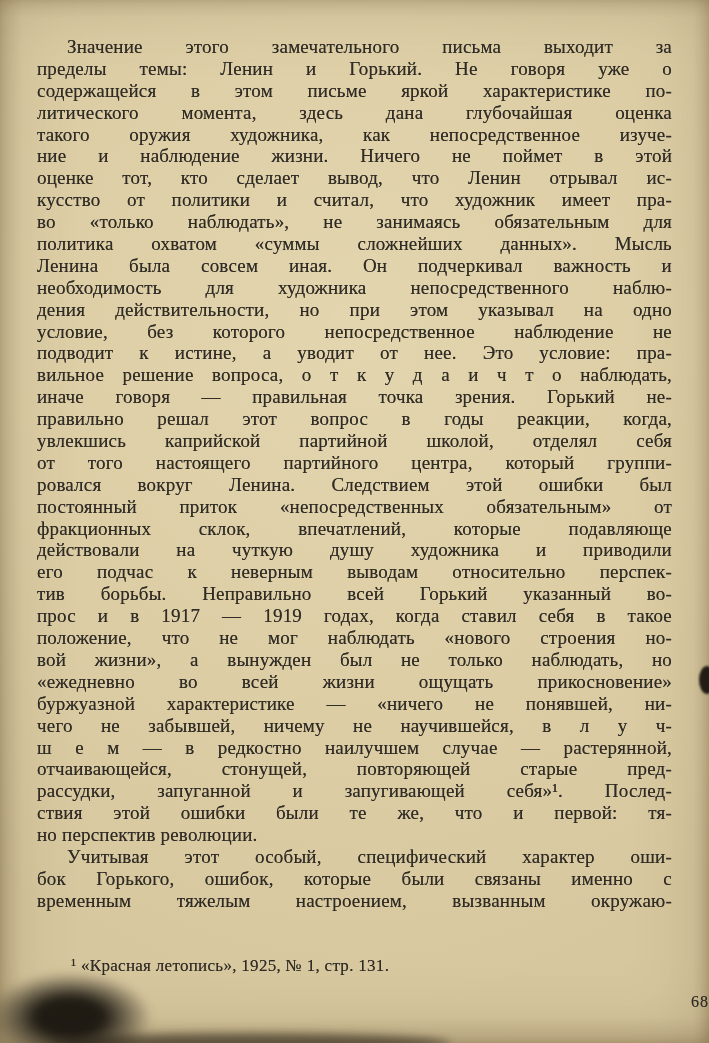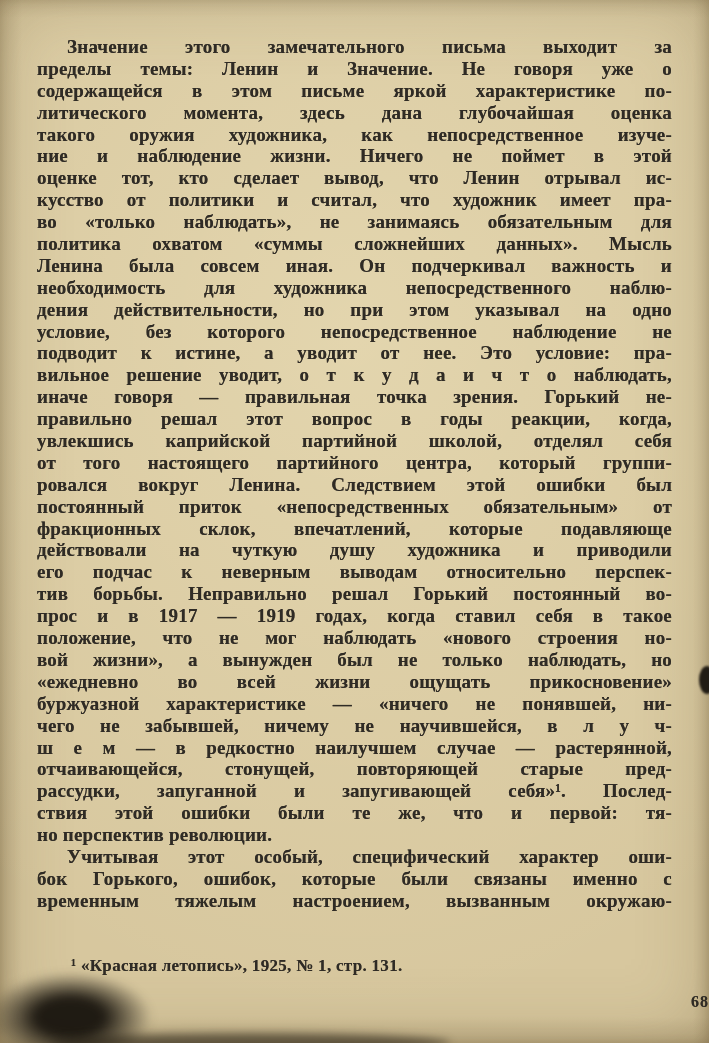--- a/index.html
+++ b/index.html
@@ -15,21 +15,20 @@
     overflow: hidden;
     position: relative;
     font-family: "Liberation Serif", "DejaVu Serif", serif;
     background: #8c7d5e;
   }
   .page {
     position: absolute;
     inset: 0;
     background: var(--paper);
     box-shadow: inset 0 0 70px rgba(104,84,46,0.30), inset 0 0 8px rgba(104,84,46,0.25);
-    font-weight: bold;
   }
   .paper-vignette {
     position: absolute;
     inset: 0;
     background:
       radial-gradient(150% 120% at 50% 32%, rgba(255,246,210,0.30), rgba(255,246,210,0) 55%),
       linear-gradient(90deg,  rgba(92,72,38,0.20) 0, rgba(92,72,38,0) 22px),
       linear-gradient(270deg, rgba(92,72,38,0.16) 0, rgba(92,72,38,0) 16px),
       linear-gradient(0deg,   rgba(92,72,38,0.18) 0, rgba(92,72,38,0) 26px),
       linear-gradient(180deg, rgba(92,72,38,0.14) 0, rgba(92,72,38,0) 18px);
@@ -106,45 +105,45 @@
     filter: blur(1.2px);
   }
 </style>
 </head>
 <body>
 
 <div class="page">
   <div class="paper-vignette"></div>
   <div class="body-text">
       <div class="line indent">Значение этого замечательного письма выходит за</div>
-      <div class="line">пределы темы: Ленин и Значение. Не говоря уже о</div>
+      <div class="line">пределы темы: Ленин и Горький. Не говоря уже о</div>
       <div class="line">содержащейся в этом письме яркой характеристике по-</div>
       <div class="line">литического момента, здесь дана глубочайшая оценка</div>
       <div class="line">такого оружия художника, как непосредственное изуче-</div>
       <div class="line">ние и наблюдение жизни. Ничего не поймет в этой</div>
       <div class="line">оценке тот, кто сделает вывод, что Ленин отрывал ис-</div>
       <div class="line">кусство от политики и считал, что художник имеет пра-</div>
       <div class="line">во «только наблюдать», не занимаясь обязательным для</div>
       <div class="line">политика охватом «суммы сложнейших данных». Мысль</div>
       <div class="line">Ленина была совсем иная. Он подчеркивал важность и</div>
       <div class="line">необходимость для художника непосредственного наблю-</div>
       <div class="line">дения действительности, но при этом указывал на одно</div>
       <div class="line">условие, без которого непосредственное наблюдение не</div>
       <div class="line">подводит к истине, а уводит от нее. Это условие: пра-</div>
-      <div class="line">вильное решение уводит, о т к у д а и ч т о наблюдать,</div>
+      <div class="line">вильное решение вопроса, о т к у д а и ч т о наблюдать,</div>
       <div class="line">иначе говоря — правильная точка зрения. Горький не-</div>
       <div class="line">правильно решал этот вопрос в годы реакции, когда,</div>
       <div class="line">увлекшись каприйской партийной школой, отделял себя</div>
       <div class="line">от того настоящего партийного центра, который группи-</div>
       <div class="line">ровался вокруг Ленина. Следствием этой ошибки был</div>
       <div class="line">постоянный приток «непосредственных обязательным» от</div>
       <div class="line">фракционных склок, впечатлений, которые подавляюще</div>
       <div class="line">действовали на чуткую душу художника и приводили</div>
       <div class="line">его подчас к неверным выводам относительно перспек-</div>
-      <div class="line">тив борьбы. Неправильно решал Горький постоянный во-</div>
+      <div class="line">тив борьбы. Неправильно всей Горький указанный во-</div>
       <div class="line">прос и в 1917 — 1919 годах, когда ставил себя в такое</div>
       <div class="line">положение, что не мог наблюдать «нового строения но-</div>
       <div class="line">вой жизни», а вынужден был не только наблюдать, но</div>
       <div class="line">«ежедневно во всей жизни ощущать прикосновение»</div>
       <div class="line">буржуазной характеристике — «ничего не понявшей, ни-</div>
       <div class="line">чего не забывшей, ничему не научившейся, в л у ч-</div>
       <div class="line">ш е м — в редкостно наилучшем случае — растерянной,</div>
       <div class="line">отчаивающейся, стонущей, повторяющей старые пред-</div>
       <div class="line">рассудки, запуганной и запугивающей себя»¹. Послед-</div>
       <div class="line">ствия этой ошибки были те же, что и первой: тя-</div>

